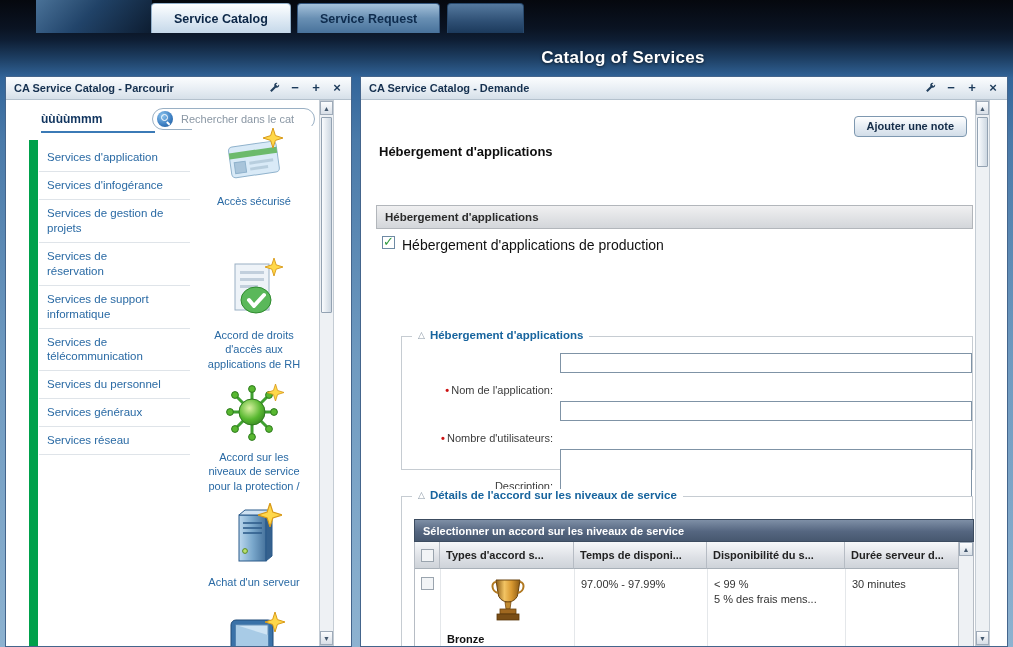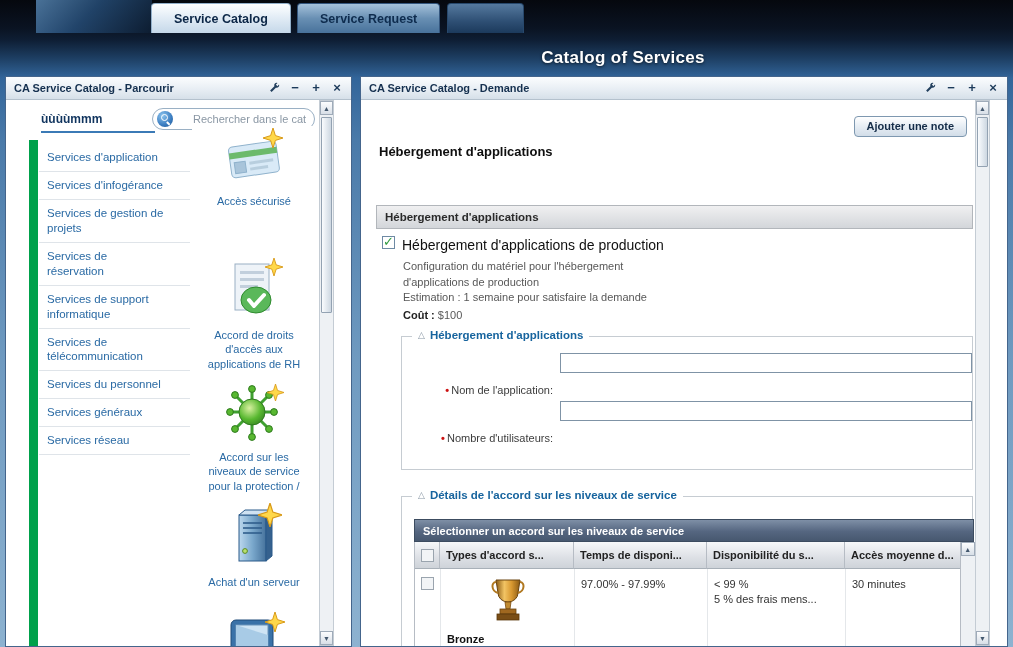--- a/index.html
+++ b/index.html
@@ -41,21 +41,21 @@
   .p-ctrl { color:#1c3a5a; font-weight:bold; font-size:13px; line-height:12px; width:12px;
     text-align:center; cursor:pointer; }
   .p-body { position:relative; height:546px; background:#fff; overflow:hidden; }
 
   
   .green-bar { position:absolute; left:23px; top:40px; bottom:0; width:9px; background:#00a14b; }
   .folder-label { position:absolute; left:35px; top:12px; width:114px; font-weight:bold;
     font-size:12px; color:#10345e; padding-bottom:5px; border-bottom:2px solid #3b7ab6; cursor:pointer; }
   .search-pill { position:absolute; left:146px; top:8px; width:163px; height:22px;
     border:1px solid #9ab0c4; border-radius:11px; background:#fff; display:flex;
-    align-items:center; padding:0 4px; gap:20px; }
+    align-items:center; padding:0 4px; gap:8px; }
   .mag { width:16px; height:16px; border-radius:50%; flex:0 0 16px; position:relative;
     background:radial-gradient(circle at 35% 30%, #8cc4ee, #3a7cc0 60%, #1e548e); }
   .mag::before { content:""; position:absolute; left:3.5px; top:3px; width:5px; height:5px;
     border:1.5px solid #fff; border-radius:50%; }
   .mag::after { content:""; position:absolute; left:10px; top:10px; width:4px; height:1.5px;
     background:#fff; transform:rotate(45deg); transform-origin:left center; }
   .search-input { border:none; outline:none; font-size:11px; color:#5a6a78; width:128px;
     font-family:inherit; background:transparent; }
   .search-input::placeholder { color:#8a97a4; }
   .cat-list { position:absolute; left:33px; top:44px; width:151px; }
@@ -337,43 +337,39 @@
 
     <div class="section-bar">Hébergement d'applications</div>
 
     <div class="offering">
       <div class="off-row">
         <span class="cbx">
           <span class="check">✓</span>
         </span>
         <span class="off-name">Hébergement d'applications de production</span>
       </div>
-      <div class="off-text">
-        <div class="wrap">Configuration du matériel pour l'hébergement d'applications de production</div>
-        <div>Estimation : 1 semaine pour satisfaire la demande</div>
-        <div class="cost-line">
-          <span class="cost-label">Coût :</span>
-          <span>$100</span>
-        </div>
-      </div>
     </div>
 
     <div class="group group1">
       <div class="legend">
         <span class="tri">△</span>
         <span>Hébergement d'applications</span>
       </div>
       <div class="form-rows">
         <div class="f-row">
           <span class="f-label"><span class="req">•</span><span>Nom de l'application:</span></span>
           <input class="f-input" type="text" style="">
         </div>
         <div class="f-row">
           <span class="f-label"><span class="req">•</span><span>Nombre d'utilisateurs:</span></span>
           <input class="f-input" type="text" style="">
+        </div>
+        <div class="f-row">
+          <span class="f-label"><span>Description:</span></span>
+          <textarea class="f-textarea" style=""></textarea>
         </div>
       </div>
     </div>
 
     <div class="group group2">
       <div class="legend">
         <span class="tri">△</span>
         <span>Détails de l'accord sur les niveaux de service</span>
       </div>
 
@@ -381,21 +377,21 @@
         <div class="tbl-title">Sélectionner un accord sur les niveaux de service</div>
         <div class="tbl-main">
           <div class="tbl-cols">
             <div class="t-hrow">
               <div class="th c-cb">
                 <span class="cbx gray"></span>
               </div>
               <div class="th c-1">Types d'accord s...</div>
               <div class="th c-2">Temps de disponi...</div>
               <div class="th c-3">Disponibilité du s...</div>
-              <div class="th c-4">Accès moyenne d...</div>
+              <div class="th c-4">Durée serveur d...</div>
             </div>
             <div class="t-drow">
               <div class="td c-cb">
                   <span class="cbx gray"></span>
                 </div>
               <div class="td c-1">
                 <div class="trophy-wrap">
                   <svg width="36" height="48" viewBox="0 0 36 48">
                     <path d="M6 3 h24 l-2 13 a10 9 0 0 1 -20 0 z" fill="url(#gradGold)" stroke="#6a4410"></path>
                     <path d="M6 5 C1 5 1 14 8 16" fill="none" stroke="#b07820" stroke-width="2"></path>

